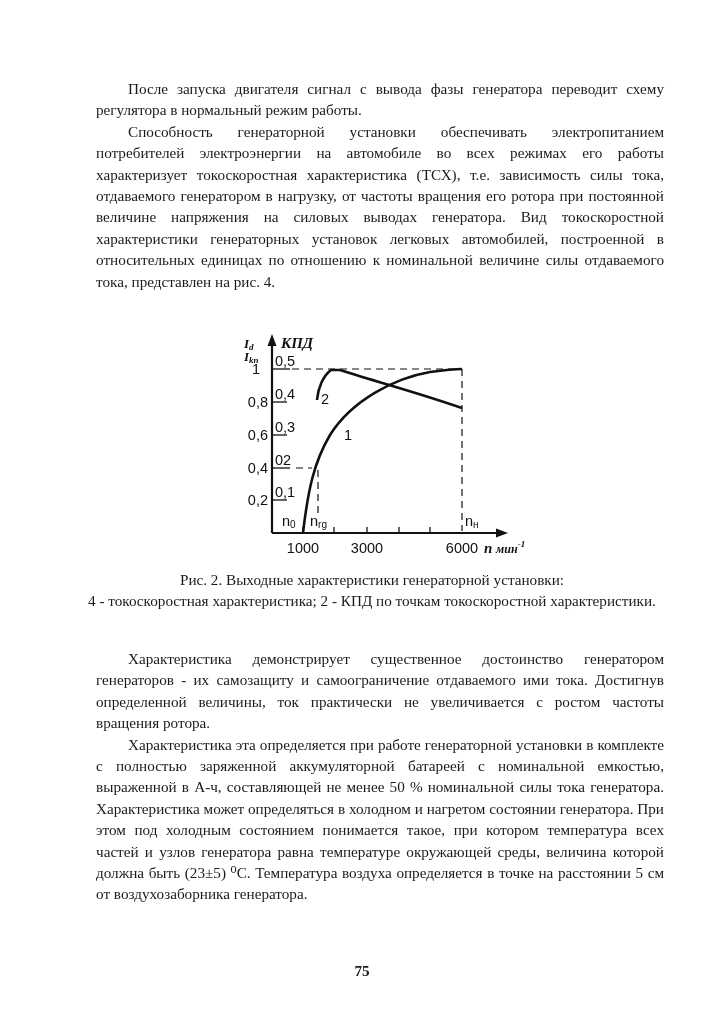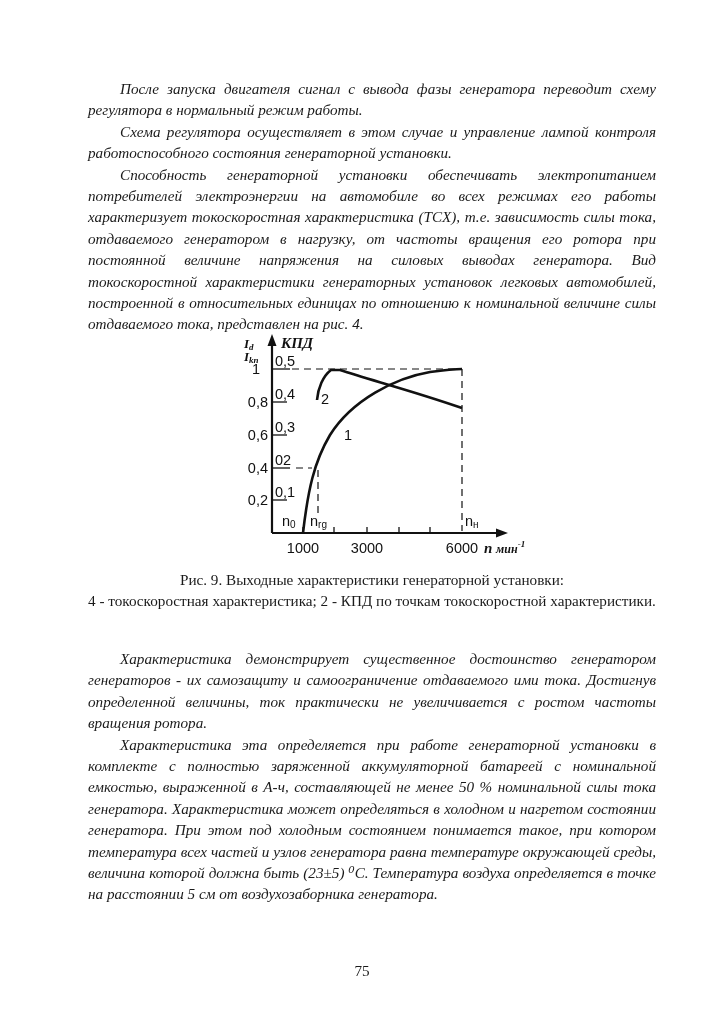--- a/index.html
+++ b/index.html
@@ -1,36 +1,35 @@
 <!DOCTYPE html>
 <html><head>
 <meta charset="utf-8">
 <style>
   html, body { margin: 0; padding: 0; background: #ffffff; }
   body { width: 724px; height: 1024px; position: relative; overflow: hidden;
          font-family: "Liberation Serif", "DejaVu Serif", serif; color: #1a1a1a; }
   .page { position: absolute; left: 0; top: 0; width: 724px; height: 1024px; }
-  .text-block { position: absolute; left: 88px; width: 568px; font-size: 15.2px; line-height: 21.4px; font-style: italic; }
+  .text-block { position: absolute; left: 96px; width: 568px; font-size: 15.2px; line-height: 21.4px; }
   .p { margin: 0; text-align: justify; text-indent: 32px; }
   .caption { position: absolute; left: 88px; width: 568px; font-size: 15.2px; line-height: 21.4px; }
   .caption .c1 { text-align: center; }
   .figure { position: absolute; left: 225px; top: 325px; width: 330px; height: 235px; }
   .figure svg { display: block; }
-  .page-number { position: absolute; left: 0; width: 724px; top: 962px; text-align: center; font-size: 15.2px; }
+  .page-number { position: absolute; left: 0; width: 724px; top: 962px; text-align: center; font-size: 15.2px; font-weight: bold; }
   .ax-label { font-family: "Liberation Sans", "DejaVu Sans", sans-serif; font-size: 14.5px; fill: #111; }
   .ax-italic { font-family: "Liberation Serif", "DejaVu Serif", serif; font-weight: bold; font-style: italic; fill: #111; }
 </style>
 </head>
 <body>
 
 <div class="page">
 
   <div class="text-block" style="top:78px;">
     <p class="p">После запуска двигателя сигнал с вывода фазы генератора переводит схему регулятора в нормальный режим работы.</p>
-    <p class="p">Схема регулятора осуществляет в этом случае и управление лампой контроля работоспособного состояния генераторной установки.</p>
     <p class="p">Способность генераторной установки обеспечивать электропитанием потребителей электроэнергии на автомобиле во всех режимах его работы характеризует токоскоростная характеристика (ТСХ), т.е. зависимость силы тока, отдаваемого генератором в нагрузку, от частоты вращения его ротора при постоянной величине напряжения на силовых выводах генератора. Вид токоскоростной характеристики генераторных установок легковых автомобилей, построенной в относительных единицах по отношению к номинальной величине силы отдаваемого тока, представлен на рис. 4.</p>
   </div>
 
   <div class="figure">
     <svg width="330" height="235" viewBox="225 325 330 235" xmlns="http://www.w3.org/2000/svg">
 
       <line x1="272" y1="533" x2="272" y2="342" stroke="#111" stroke-width="2.2"></line>
       <polygon points="272,334 267.5,346 276.5,346" fill="#111"></polygon>
       <line x1="272" y1="533" x2="500" y2="533" stroke="#111" stroke-width="2.2"></line>
       <polygon points="508,533 496,528.5 496,537.5" fill="#111"></polygon>
@@ -85,21 +84,21 @@
 
       <text class="ax-label" x="282" y="526">n<tspan font-size="10" dy="2">0</tspan></text>
       <text class="ax-label" x="310" y="526">n<tspan font-size="10" dy="2">rg</tspan></text>
       <text class="ax-label" x="465" y="526">n<tspan font-size="10" dy="2">н</tspan></text>
       <text class="ax-label" x="344" y="440">1</text>
       <text class="ax-label" x="321" y="404">2</text>
     </svg>
   </div>
 
   <div class="caption" style="top:569px;">
-    <div class="c1">Рис. 9. Выходные характеристики генераторной установки:</div>
+    <div class="c1">Рис. 2. Выходные характеристики генераторной установки:</div>
     <div>4 - токоскоростная характеристика; 2 - КПД по точкам токоскоростной характеристики.</div>
   </div>
 
   <div class="text-block" style="top:648px;">
     <p class="p">Характеристика демонстрирует существенное достоинство генератором генераторов - их самозащиту и самоограничение отдаваемого ими тока. Достигнув определенной величины, ток практически не увеличивается с ростом частоты вращения ротора.</p>
     <p class="p">Характеристика эта определяется при работе генераторной установки в комплекте с полностью заряженной аккумуляторной батареей с номинальной емкостью, выраженной в А-ч, составляющей не менее 50 % номинальной силы тока генератора. Характеристика может определяться в холодном и нагретом состоянии генератора. При этом под холодным состоянием понимается такое, при котором температура всех частей и узлов генератора равна температуре окружающей среды, величина которой должна быть (23±5) ⁰С. Температура воздуха определяется в точке на расстоянии 5 см от воздухозаборника генератора.</p>
   </div>
 
   <div class="page-number">75</div>
 </div>

